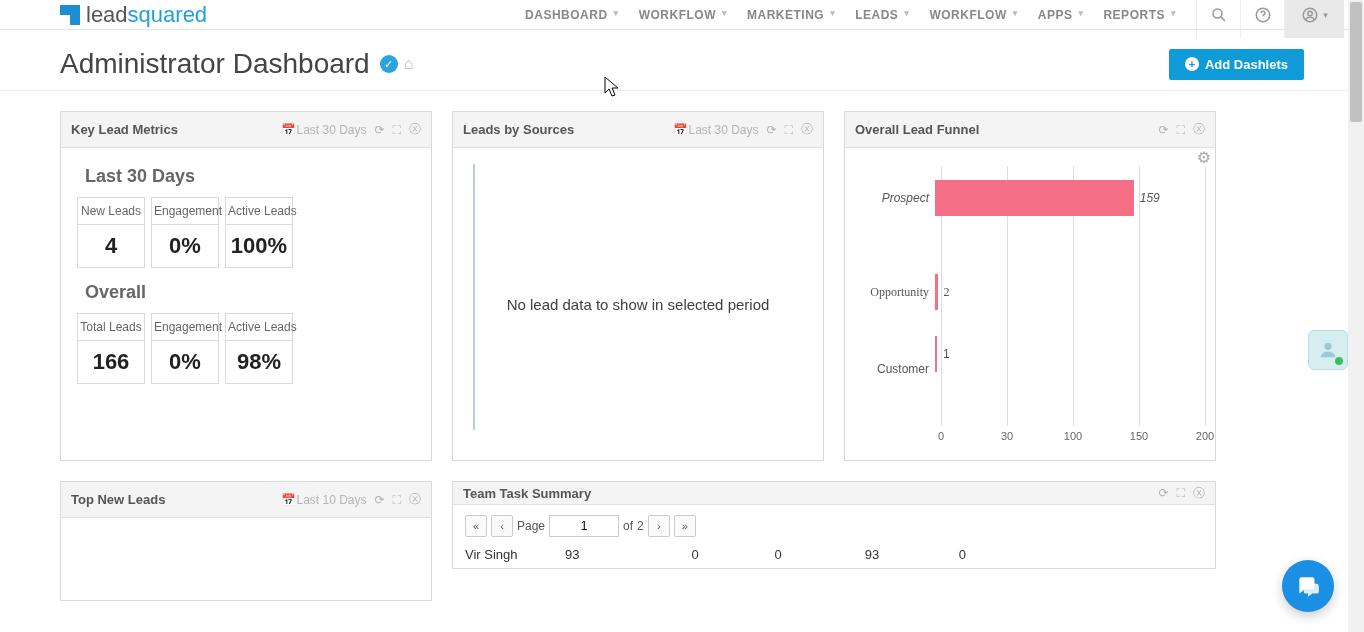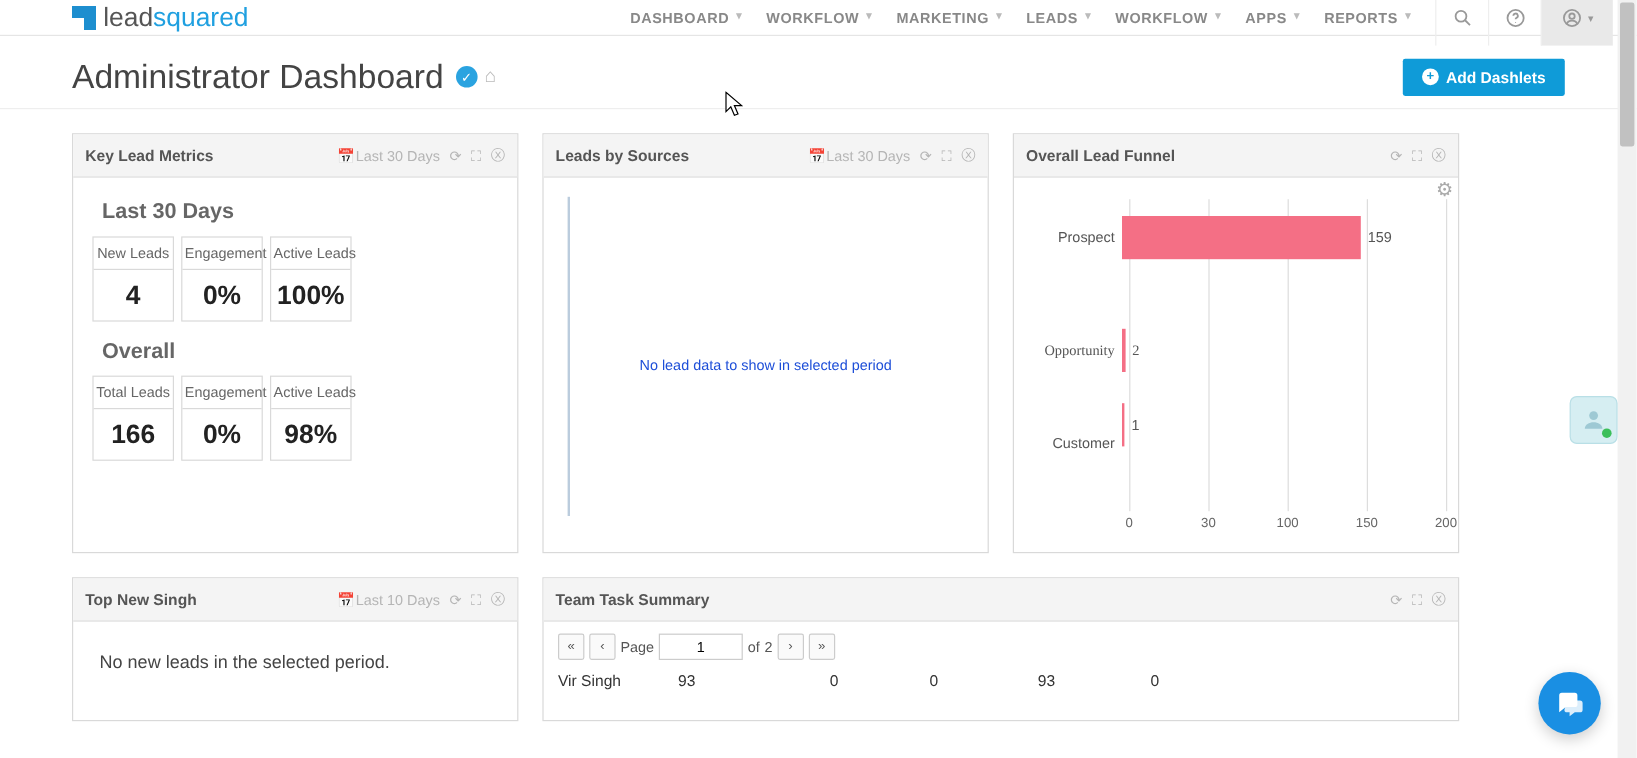--- a/index.html
+++ b/index.html
@@ -44,41 +44,41 @@
 
   
   .klm-section-title { font-size:18px; font-weight:600; color:#666; margin:6px 0 10px 8px; }
   .klm-row { display:flex; gap:6px; margin-bottom:14px; }
   .klm-cell { border:1px solid #d9d9d9; width:68px; text-align:center; }
   .klm-cell-h { font-size:12px; color:#666; padding:6px 2px; border-bottom:1px solid #d9d9d9; white-space:nowrap;}
   .klm-cell-v { font-size:22px; font-weight:700; color:#222; padding:8px 2px; }
 
   
   .lbs-body { display:flex; align-items:center; justify-content:center; height:100%; position:relative; }
-  .lbs-msg { color:#1d4ed8; font-size:12px; }
+  .lbs-msg { color:#404040; font-size:15px; }
   .lbs-axis { position:absolute; left:20px; top:16px; bottom:30px; width:2px; background:#bcd; }
 
   
   .funnel-body { position:relative; height:100%; }
   .funnel-gear { position:absolute; right:4px; top:0; color:#aaa; cursor:pointer; }
   .funnel-chart { position:absolute; left:10px; right:10px; top:18px; bottom:10px; }
   .funnel-row { position:absolute; left:0; right:0; display:flex; align-items:center; }
   .funnel-label { width:80px; text-align:right; font-size:12px; color:#555; padding-right:6px; }
   .funnel-bar-area { flex:1; position:relative; height:44px; }
   .funnel-bar { position:absolute; top:4px; bottom:4px; left:0; background:#f46f85; }
   .funnel-val { position:absolute; top:50%; transform:translateY(-50%); font-size:12px; color:#555; }
   .funnel-grid { position:absolute; top:0; bottom:24px; left:86px; right:0; }
   .funnel-grid-line { position:absolute; top:0; bottom:0; width:1px; background:#ddd; }
   .funnel-x-ticks { position:absolute; bottom:4px; left:86px; right:0; height:16px; }
   .funnel-x-tick { position:absolute; font-size:11px; color:#666; transform:translateX(-50%); }
 
   
   .grid2 { display:flex; gap:20px; padding:20px 60px 0; }
   .dashlet.topleads { width:372px; height:120px; }
-  .dashlet.tasks { width:764px; height:120px; }
+  .dashlet.tasks { width:764px; height:88px; }
   .topleads-msg { color:#444; font-size:15px; padding:14px 6px; }
 
   
   .pager { display:flex; align-items:center; gap:4px; font-size:12px; color:#555; padding-top:4px;}
   .pager-btn { width:22px; height:22px; border:1px solid #ccc; background:#fafafa; display:flex; align-items:center; justify-content:center; cursor:pointer; font-size:11px; color:#555; border-radius:2px;}
   .pager input { width:70px; height:22px; border:1px solid #ccc; text-align:center; font-size:12px; }
   .task-header { font-size:12.5px; font-weight:700; color:#333; margin-top:8px; display:flex; }
   .task-row { font-size:13px; color:#333; margin-top:10px; display:flex; }
   .col-user { width:100px; }
   .col-rest { flex:1; }
@@ -254,21 +254,21 @@
             <div class="funnel-grid-line" style="left: 75%;"></div>
             <div class="funnel-grid-line" style="left: 100%;"></div>
           </div>
         <div class="funnel-x-ticks" id="funnel-xticks">
             <div class="funnel-x-tick" style="left: 0%;">0</div>
             <div class="funnel-x-tick" style="left: 25%;">30</div>
             <div class="funnel-x-tick" style="left: 50%;">100</div>
             <div class="funnel-x-tick" style="left: 75%;">150</div>
             <div class="funnel-x-tick" style="left: 100%;">200</div>
           </div>
-      <div class="funnel-row" style="top: 10px;">
+      <div class="funnel-row" style="top: 10px; font-style: italic;">
             <div class="funnel-label">Prospect</div>
             <div class="funnel-bar-area">
               <div class="funnel-bar" style="width: 198.75px; background: rgb(244, 111, 133);"></div>
               <div class="funnel-val" style="left: 204.75px;">159</div>
             </div>
           </div>
           <div class="funnel-row" style="top: 104px; font-family: Liberation Serif, serif;">
             <div class="funnel-label">Opportunity</div>
             <div class="funnel-bar-area">
               <div class="funnel-bar" style="width: 2.5px; background: rgb(244, 111, 133);"></div>
@@ -283,30 +283,27 @@
             </div>
           </div>
         </div>
     </div>
   </div>
 </div>
 
 <div class="grid2">
   <div class="dashlet topleads">
     <div class="dashlet-header">
-      <div class="dashlet-title">Top New Singh</div>
+      <div class="dashlet-title">Top New Leads</div>
       <div class="dashlet-icons">
         <span class="mini">📅 <span>Last 10 Days</span></span>
         <span class="mini">⟳</span>
         <span class="mini">⛶</span>
         <span class="mini">ⓧ</span>
       </div>
-    </div>
-    <div class="dashlet-body">
-      <div class="topleads-msg">No new leads in the selected period.</div>
     </div>
   </div>
 
   <div class="dashlet tasks">
     <div class="dashlet-header">
       <div class="dashlet-title">Team Task Summary</div>
       <div class="dashlet-icons">
         <span class="mini">⟳</span>
         <span class="mini">⛶</span>
         <span class="mini">ⓧ</span>

